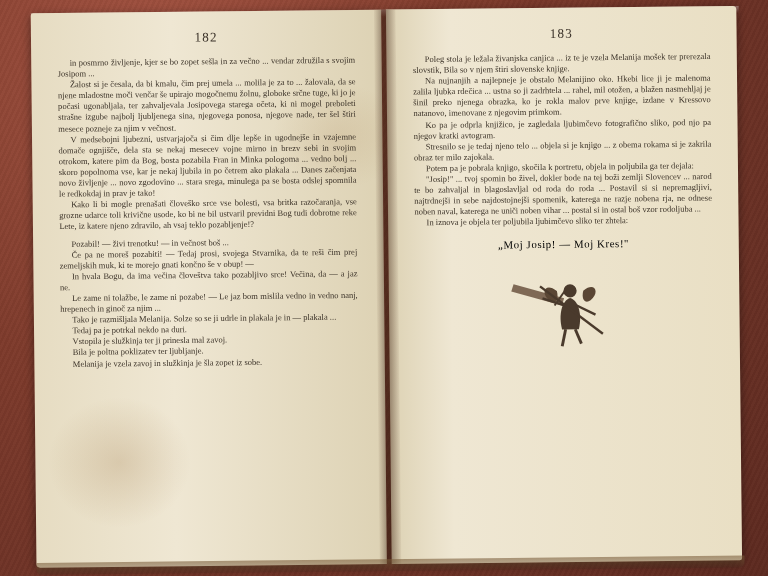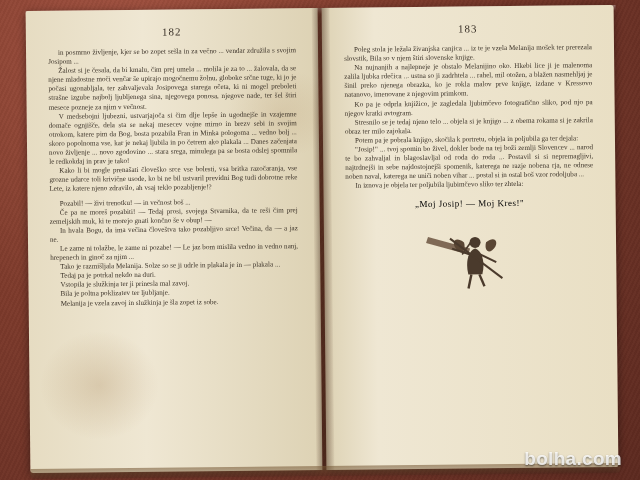--- a/index.html
+++ b/index.html
@@ -211,14 +211,13 @@
             </g>
           </svg>
         </div>
       </div>
     </div>
 
     <div class="gutter"></div>
     <div class="edge-bottom"></div>
   </div>
 
-  <div class="watermark">bolha.com</div>
 </div>
 
 </body></html>

